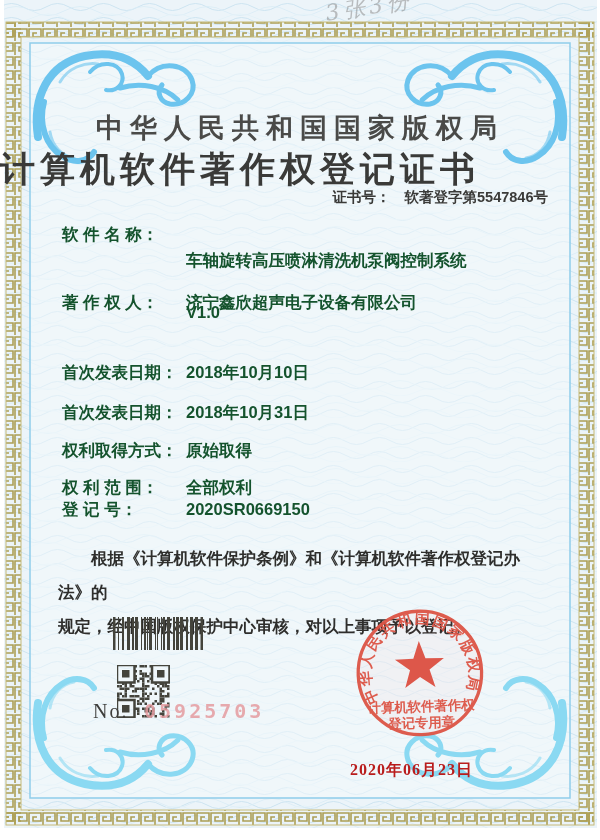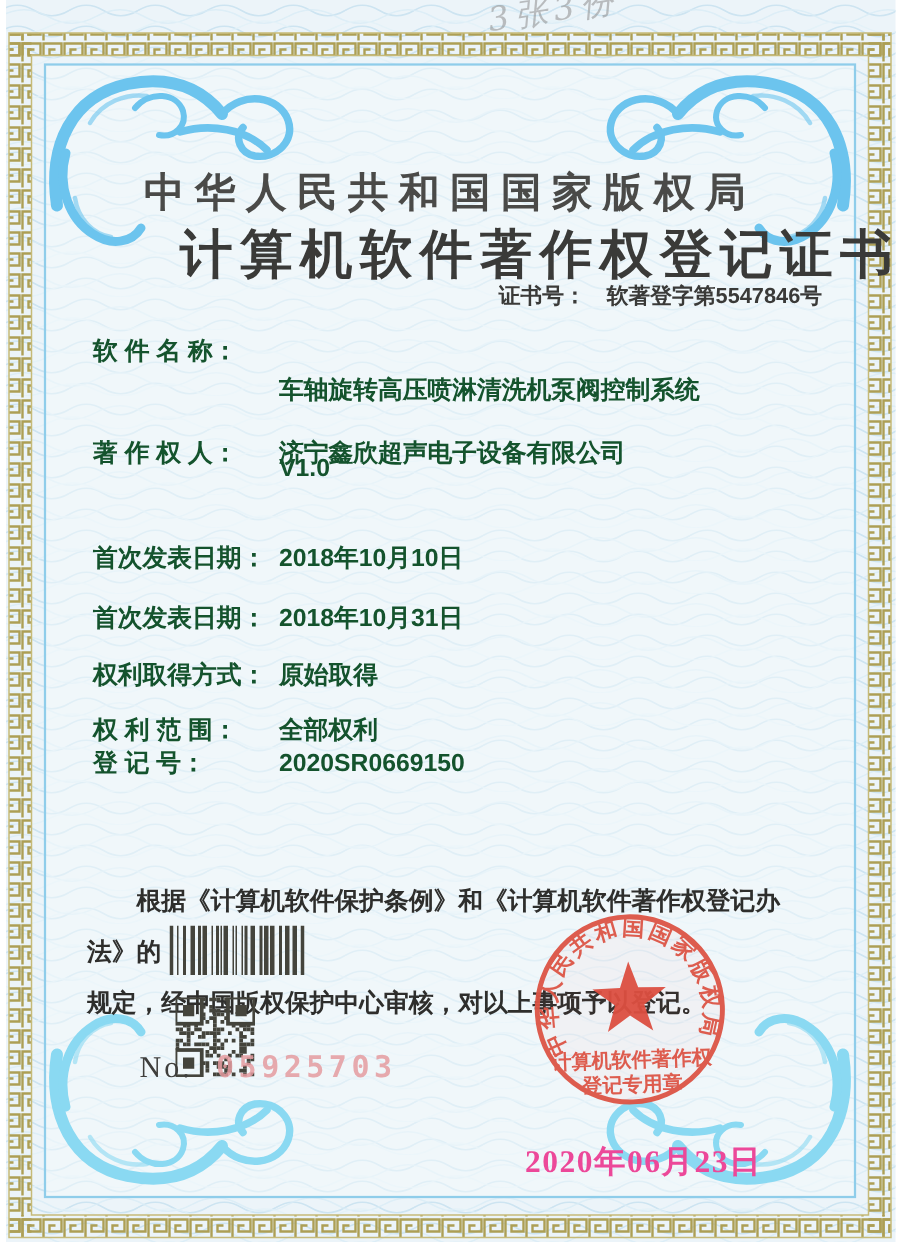--- a/index.html
+++ b/index.html
@@ -16,56 +16,56 @@
     font-family:"DejaVu Serif",serif;font-style:italic;
     font-size:22px;color:#8e8e8e;opacity:.55;
     transform:rotate(-9deg);letter-spacing:4px;
   }
   .issuer-title{
     position:absolute;left:0;top:110px;width:600px;text-align:center;
     font-family:"Liberation Serif","DejaVu Serif",serif;font-weight:700;
     font-size:27px;letter-spacing:7px;color:#4a4a48;
   }
   .cert-title{
-    position:absolute;left:0;top:146px;width:600px;text-align:right;
+    position:absolute;left:0;top:146px;width:600px;text-align:left;
     font-family:"Liberation Serif","DejaVu Serif",serif;font-weight:700;
     font-size:35px;letter-spacing:5px;color:#3a3a38;
   }
   .cert-no-line{
     position:absolute;right:52px;top:188px;
     font-size:14.5px;font-weight:700;color:#3a3a38;
   }
   .cert-no-line .val{margin-left:14px;}
   .field-row{
     position:absolute;left:62px;display:flex;align-items:flex-start;
     font-size:16.5px;font-weight:700;color:#14532d;line-height:26px;
   }
   .field-row .lbl{width:124px;flex:0 0 auto;}
   .field-row .val{white-space:pre-line;}
   .statement{
     position:absolute;left:58px;top:541px;width:489px;
-    font-size:16.5px;font-weight:700;color:#2e2e2c;line-height:34px;margin-top:43px;
+    font-size:16.5px;font-weight:700;color:#2e2e2c;line-height:34px;
   }
   .statement .l1{text-indent:2em;}
   #barcode{position:absolute;left:113px;top:617px;}
   #qrcode{position:absolute;left:117px;top:665px;}
   .serial-line{position:absolute;left:93px;top:699px;font-size:20px;}
   .serial-line .no{
     font-family:"Liberation Serif","DejaVu Serif",serif;color:#3e3e3c;
     letter-spacing:2px;font-weight:400;
   }
   .serial-line .num{
     font-family:"DejaVu Sans Mono",monospace;color:#e59ca0;
     letter-spacing:3px;margin-left:10px;font-weight:700;opacity:.85;
   }
   #seal{position:absolute;left:348px;top:604px;transform:rotate(-2deg);opacity:.95;}
   .issue-date{
     position:absolute;left:350px;top:760px;
     font-family:"Liberation Serif","DejaVu Serif",serif;font-weight:700;
-    font-size:21px;color:#ec4899;letter-spacing:1px;
+    font-size:16px;color:#b91c1c;letter-spacing:1px;
   }
 </style>
 </head>
 <body>
 
 <svg id="bg" width="600" height="840" viewBox="0 0 600 840">
   <defs>
     <pattern id="waves" width="46" height="14" patternUnits="userSpaceOnUse">
       <path d="M0,7 Q11.5,0 23,7 T46,7" fill="none" stroke="#cde4f1" stroke-width="1"></path>
     </pattern>

